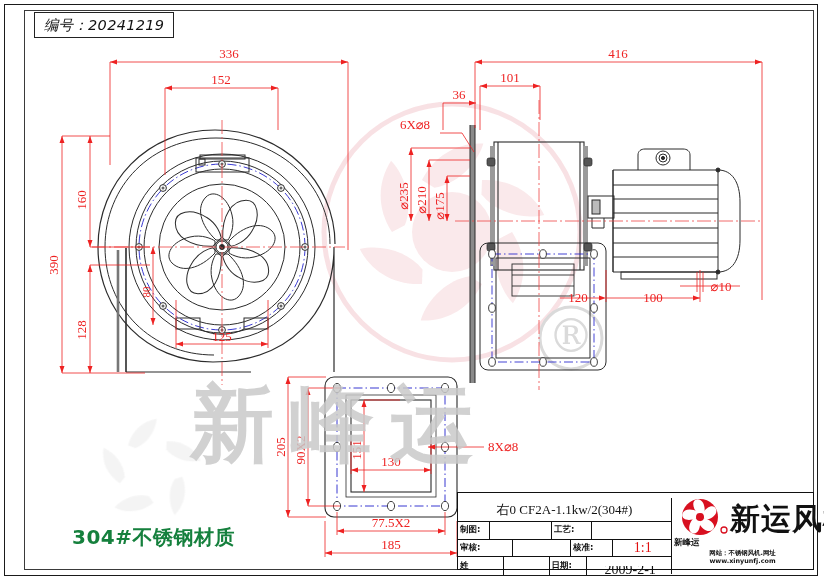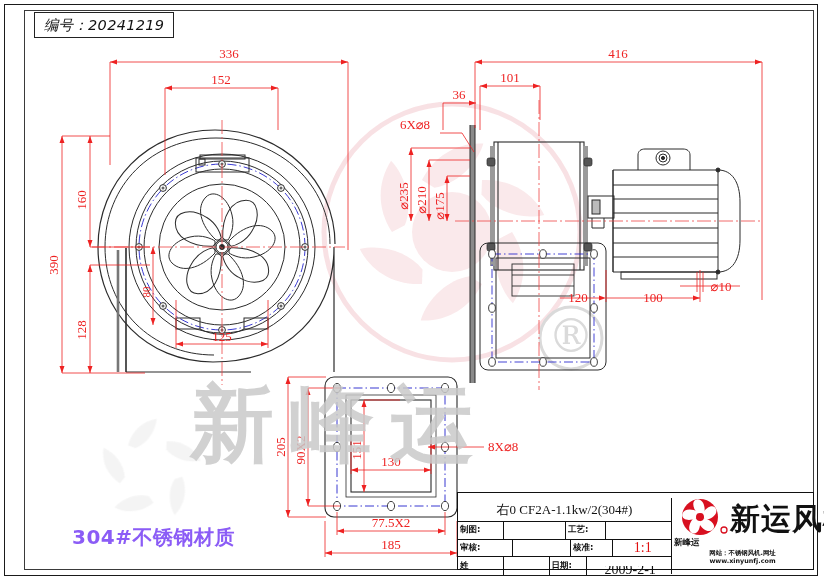--- a/index.html
+++ b/index.html
@@ -12,36 +12,36 @@
 
   
   #draw{position:absolute;left:0;top:0;width:824px;height:582px;}
 
   
   .numbox{position:absolute;left:34px;top:12px;width:140px;height:26px;border:1.3px solid #222;box-sizing:border-box;
           display:flex;align-items:center;justify-content:center;background:#fff;}
   .numbox span{font-size:14.5px;color:#111;font-family:"DejaVu Sans",sans-serif;letter-spacing:.3px;white-space:nowrap;font-style:italic;}
 
   
-  .matnote{position:absolute;left:72px;top:524px;font-size:20px;color:#8b5cf6;font-weight:bold;
+  .matnote{position:absolute;left:72px;top:524px;font-size:20px;color:#15803d;font-weight:bold;
            font-family:"DejaVu Sans",sans-serif;letter-spacing:.5px;white-space:nowrap;}
 
   
   .tb{position:absolute;left:457px;top:492px;width:357px;height:78px;border:1.2px solid #111;box-sizing:border-box;background:#fff;}
   .tb-left{position:absolute;left:0;top:5px;width:214px;height:100%;border-right:1.2px solid #111;box-sizing:border-box;}
   .tb-title{height:24px;border-bottom:1.2px solid #111;display:flex;align-items:center;justify-content:center;box-sizing:border-box;}
   .tb-title span{font-size:13px;color:#111;font-family:"Liberation Serif",serif;white-space:nowrap;}
   .tb-row{height:17.6px;display:flex;border-bottom:1px solid #111;box-sizing:border-box;}
   .tb-row:last-child{border-bottom:none;}
   .tb-c{border-right:1px solid #111;box-sizing:border-box;display:flex;align-items:center;padding-left:2px;overflow:hidden;}
   .tb-c:last-child{border-right:none;}
   .tb-lab{font-size:8.5px;color:#111;font-family:"DejaVu Sans",sans-serif;font-weight:bold;white-space:nowrap;}
   .tb-val{font-size:14px;color:#111;font-family:"Liberation Serif",serif;white-space:nowrap;}
   .tb-val.red{color:#e01010;}
-  .w-a{width:46px;} .w-b{width:62px;} .w-c{width:40px;} .w-d{width:62px;}
+  .w-a{width:32px;} .w-b{width:62px;} .w-c{width:40px;} .w-d{width:62px;}
   .w-e{width:58px;} .w-f{width:62px;} .w-g{width:44px;} .w-h{width:62px;}
   .w-i{width:46px;} .w-j{width:46px;} .w-k{width:38px;} .w-l{width:84px;margin-top:9px;}
   .tb-val.center{justify-content:center;width:100%;text-align:center;}
 
   
   .tb-right{position:absolute;left:214px;top:0;width:141px;height:100%;box-sizing:border-box;}
   .logo-wrap{position:absolute;left:4px;top:4px;width:56px;height:44px;}
   .logo-sub{position:absolute;left:2px;top:44px;font-size:8.5px;color:#111;font-weight:bold;
             font-family:"DejaVu Sans",sans-serif;white-space:nowrap;}
   .logo-name{position:absolute;left:58px;top:6px;font-size:30px;color:#111;font-weight:bold;

